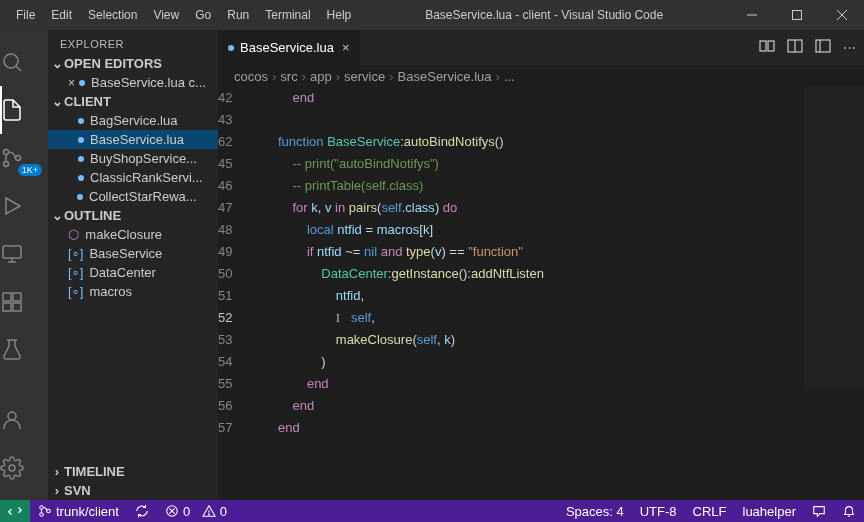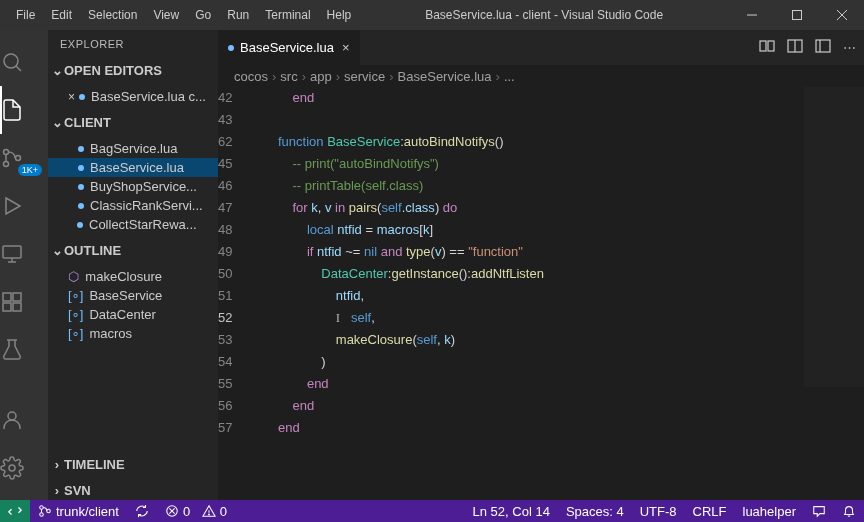--- a/index.html
+++ b/index.html
@@ -11,21 +11,21 @@
 .win-controls { display: flex; }
 .win-btn { width: 45px; height: 30px; display: flex; align-items: center; justify-content: center; cursor: pointer; }
 .win-btn svg { width: 10px; height: 10px; }
 .main { flex: 1; display: flex; overflow: hidden; }
 .activitybar { width: 48px; background: #333333; display: flex; flex-direction: column; align-items: center; padding-top: 8px; }
 .activity-item { width: 48px; height: 48px; display: flex; align-items: center; justify-content: flex-start; cursor: pointer; color: #858585; position: relative; }
 .activity-item.active { color: #ffffff; }
 .activity-item.active::before { content: ''; position: absolute; left: 0; top: 0; width: 2px; height: 100%; background: #ffffff; }
 .activity-badge { position: absolute; bottom: 6px; right: 6px; background: #007acc; color: #fff; border-radius: 8px; font-size: 9px; padding: 1px 4px; line-height: 10px; }
 .activity-bottom { margin-top: auto; margin-bottom: 8px; display: flex; flex-direction: column; align-items: center; }
-.sidebar { width: 170px; background: #252526; display: flex; flex-direction: column; overflow: hidden; gap: 7px; }
+.sidebar { width: 170px; background: #252526; display: flex; flex-direction: column; overflow: hidden; }
 .sidebar-title { padding: 8px 12px 4px; color: #bbbbbb; font-size: 11px; letter-spacing: 0.5px; }
 .section-header { display: flex; align-items: center; padding: 2px 4px; color: #cccccc; font-size: 11px; font-weight: 600; cursor: pointer; }
 .section-header .chev { margin-right: 2px; }
 .tree-item { display: flex; align-items: center; padding: 2px 0 2px 20px; cursor: pointer; font-size: 13px; color: #cccccc; white-space: nowrap; overflow: hidden; text-overflow: ellipsis; }
 .tree-item .close-x { color: #cccccc; margin-right: 4px; font-size: 12px; }
 .tree-item .dot { width: 6px; height: 6px; border-radius: 50%; background: #75beff; margin-right: 6px; flex-shrink: 0; }
 .tree-item .sym { margin-right: 6px; flex-shrink: 0; }
 .tree-item.active { background: #094771; }
 .editor-area { flex: 1; display: flex; flex-direction: column; background: #1e1e1e; position: relative; overflow: hidden; }
 .tabbar { height: 35px; background: #252526; display: flex; align-items: stretch; }
@@ -319,23 +319,20 @@
           <line x1="5" y1="5" x2="11" y2="11"></line>
           <line x1="11" y1="5" x2="5" y2="11"></line>
         </svg><span>0</span>&nbsp;<svg width="14" height="14" viewBox="0 0 16 16" fill="none" stroke="#fff" stroke-width="1.2">
           <path d="M8 2l7 12H1z"></path>
           <line x1="8" y1="7" x2="8" y2="10"></line>
           <circle cx="8" cy="12" r="0.5" fill="#fff"></circle>
         </svg><span>0</span></div>
   </div>
   <div class="status-right">
     <div class="status-item">
-        <span>Ln 52, Col 14</span>
-      </div>
-    <div class="status-item">
         <span>Spaces: 4</span>
       </div>
     <div class="status-item">
         <span>UTF-8</span>
       </div>
     <div class="status-item">
         <span>CRLF</span>
       </div>
     <div class="status-item">
         <span>luahelper</span>

